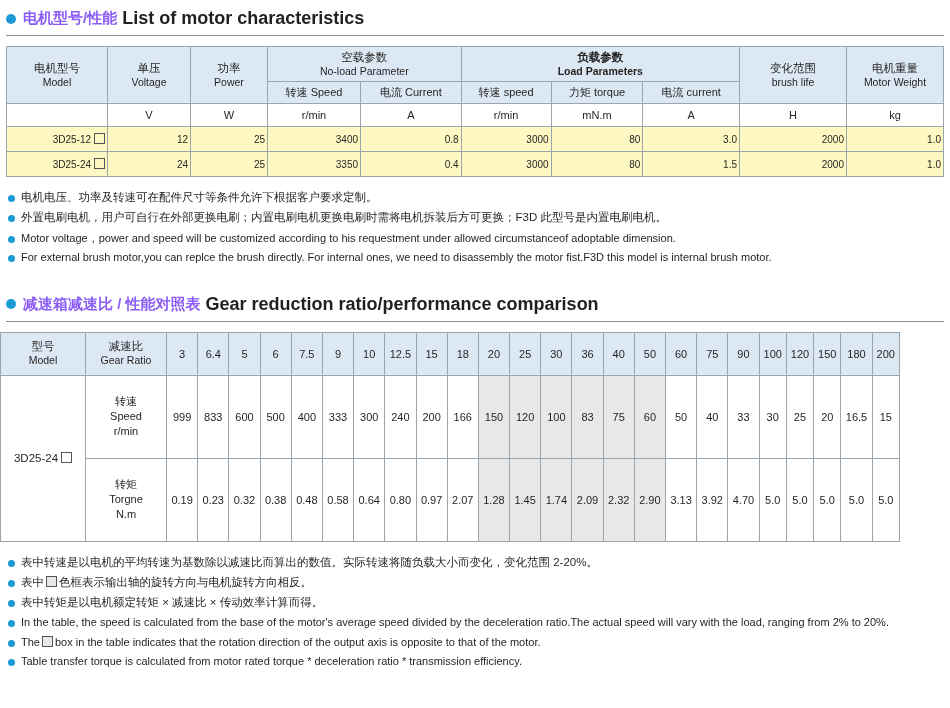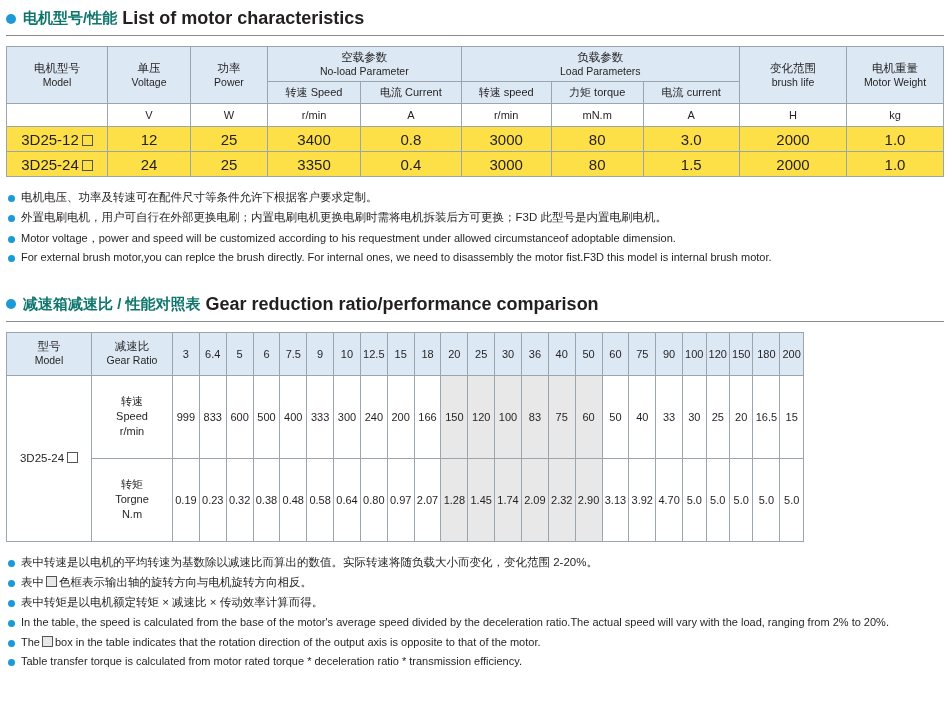--- a/index.html
+++ b/index.html
@@ -16,21 +16,21 @@
   
   .section-head{
     display:flex;align-items:center;
     margin:8px 0 6px 6px;
   }
   .bullet{
     width:10px;height:10px;border-radius:50%;
     background:#1c9ad6;margin-right:7px;flex:0 0 auto;
   }
   .head-cn{
-    font-size:15px;font-weight:bold;color:#0f766e;letter-spacing:0px;
+    font-size:15px;font-weight:bold;color:#8b5cf6;letter-spacing:0px;
   }
   .head-en{
     font-size:18px;font-weight:bold;color:#231f20;margin-left:5px;
   }
   .head-underline{
     border-bottom:1px solid #8d8d8d;
     margin:0 6px 10px 6px;
     height:0;
   }
 
@@ -47,39 +47,39 @@
     text-align:center;
     vertical-align:middle;
     padding:3px 2px;
     font-weight:normal;
   }
   .hdr{background:#dce9f4;}
   .hdr .cn{display:block;font-size:11.5px;line-height:1.25;}
   .hdr .en{display:block;font-size:10.5px;line-height:1.25;}
   .sub{background:#dce9f4;font-size:11px;}
   .unit-row td{background:#ffffff;font-size:11px;height:16px;}
-  .data-row td{background:#fde047;height:18px;font-size:15px;}
+  .data-row td{background:#fef9c3;height:18px;font-size:10px;text-align:right;}
   .model-cell{text-align:left;padding-left:8px;}
 
   
   .notes{margin:12px 6px 0 6px;}
   .note{
     display:flex;align-items:flex-start;
     margin-bottom:3px;line-height:1.5;
   }
   .note .dot{
     width:7px;height:7px;border-radius:50%;
     background:#1c9ad6;margin:6px 6px 0 2px;flex:0 0 auto;
   }
   .note .txt{font-size:11.5px;color:#231f20;text-align:right;}
   .note.en .txt{font-size:11px;}
 
   
   .gear{
-    margin:0 6px;width:798px;border:1px solid #9aa5ad;font-size:11px;
+    margin:0 0;width:900px;border:1px solid #9aa5ad;font-size:11px;
   }
   .gear td{
     border:1px solid #9aa5ad;text-align:center;vertical-align:middle;
     padding:2px 1px;font-size:11px;
   }
   .gear .hdr-cell{background:#dce9f4;height:38px;}
   .gear .hdr-cell .cn{display:block;font-size:11.5px;line-height:1.2;}
   .gear .hdr-cell .en{display:block;font-size:10.5px;line-height:1.2;}
   .gear .shade{background:#e8e8e8;}
   .gear .rowlabel{
@@ -123,21 +123,21 @@
         <span class="en">Voltage</span>
       </td>
       <td class="hdr" rowspan="2" style="width:72px;text-align:center;">
         <span class="cn">功率</span>
         <span class="en">Power</span>
       </td>
       <td class="hdr" colspan="2" style="width:200px;">
         <span class="cn">空载参数</span>
         <span class="en">No-load Parameter</span>
       </td>
-      <td class="hdr" colspan="3" style="width:290px;">
+      <td class="hdr" colspan="3" style="width:290px;font-weight:bold;">
         <span class="cn">负载参数</span>
         <span class="en">Load Parameters</span>
       </td>
       <td class="hdr" rowspan="2" style="width:102px;">
         <span class="cn">变化范围</span>
         <span class="en">brush life</span>
       </td>
       <td class="hdr" rowspan="2" style="width:92px;">
         <span class="cn">电机重量</span>
         <span class="en">Motor Weight</span>

